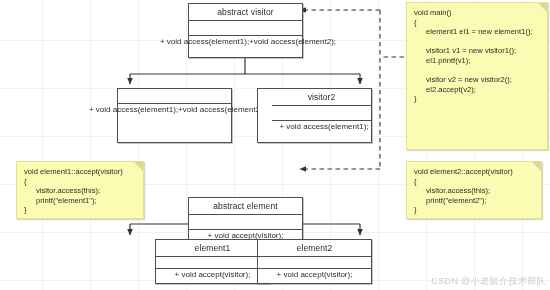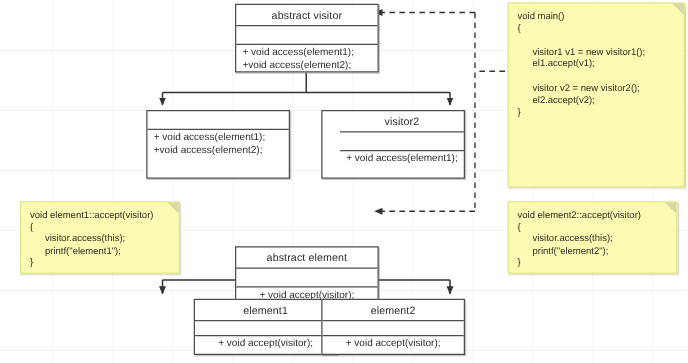--- a/index.html
+++ b/index.html
@@ -34,21 +34,21 @@
     box-sizing:border-box;
     display:flex;align-items:center;justify-content:center;
     color:#2b2b2b;
   }
   .uml .row:last-child{border-bottom:none;}
   .uml .title{
     height:17px;font-size:8.5px;letter-spacing:.1px;
   }
   .uml .attrs{height:15px;}
   .uml .ops{
-    flex-direction:column;align-items:flex-start;justify-content:center;
+    flex-direction:row;align-items:flex-start;justify-content:center;
     padding:1px 0 1px 5px;
   }
   .uml .ops .op{
     font-size:8px;line-height:10px;white-space:nowrap;color:#2b2b2b;
   }
 
   
   .note{
     position:absolute;
     background:#fbfbb4;
@@ -156,23 +156,24 @@
     <div class="row attrs" style="height:12px;"></div>
     <div class="row ops" style="align-items:center;padding-left:0;">
       <span class="op">+ void accept(visitor);</span>
     </div>
   </div>
 
   <div class="note" style="left:406px;top:2px;width:142px;height:148px;">
     <div class="fold"></div>
     <div class="ln">void main()</div>
     <div class="ln">{</div>
+    <div class="ln ind">element1 el1 = new element1();</div>
     <div class="ln">&nbsp;</div>
     <div class="ln ind">visitor1 v1 = new visitor1();</div>
-    <div class="ln ind">el1.accept(v1);</div>
+    <div class="ln ind">el1.printf(v1);</div>
     <div class="ln">&nbsp;</div>
     <div class="ln ind">visitor v2 = new visitor2();</div>
     <div class="ln ind">el2.accept(v2);</div>
     <div class="ln">}</div>
   </div>
 
   <div class="note" style="left:16px;top:161px;width:128px;height:58px;">
     <div class="fold"></div>
     <div class="ln">void element1::accept(visitor)</div>
     <div class="ln">{</div>
@@ -183,14 +184,15 @@
 
   <div class="note" style="left:406px;top:161px;width:136px;height:58px;">
     <div class="fold"></div>
     <div class="ln">void element2::accept(visitor)</div>
     <div class="ln">{</div>
     <div class="ln ind">visitor.access(this);</div>
     <div class="ln ind">printf("element2");</div>
     <div class="ln">}</div>
   </div>
 
+  <div class="wm">CSDN @小老鼠介技术部队</div>
 
 </div>
 
 </body></html>

